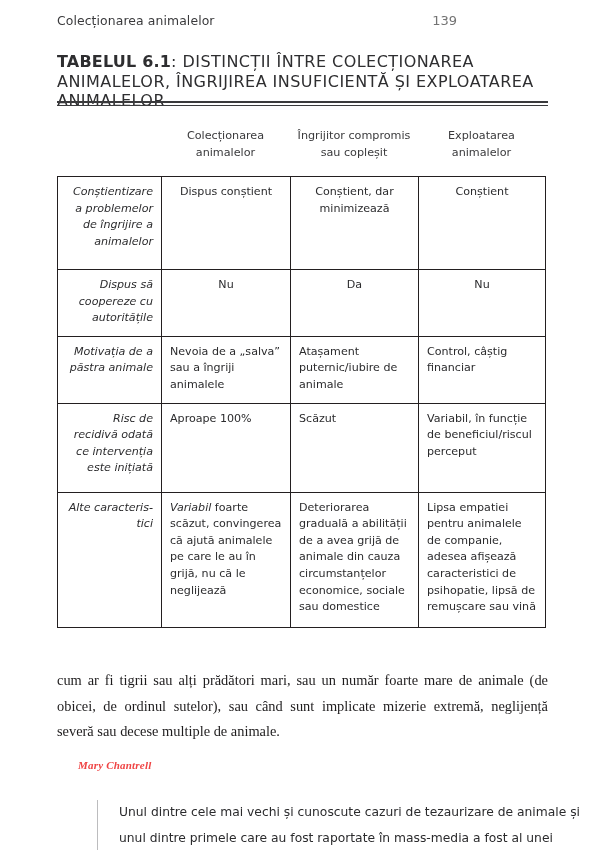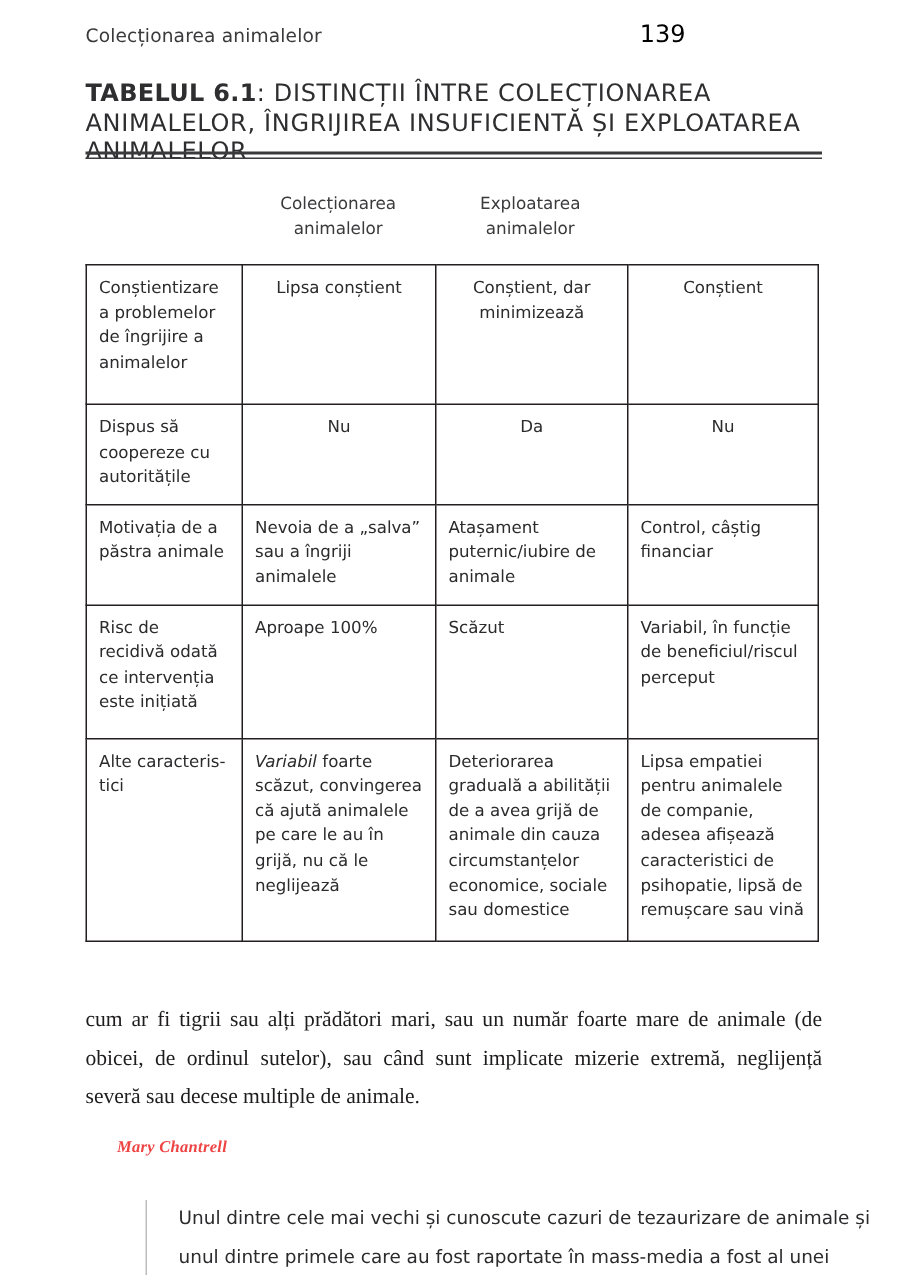--- a/index.html
+++ b/index.html
@@ -37,22 +37,22 @@
     justify-content: space-between;
   }
   .running-head-title {
     font-family: "DejaVu Sans", sans-serif;
     font-size: 12.4px;
     letter-spacing: 0.1px;
     color: #3a3a3c;
   }
   .running-head-folio {
     font-family: "DejaVu Sans", sans-serif;
-    font-size: 16px;
-    color: #000000;
+    font-size: 13px;
+    color: #737373;
   }
 
   
   .table-caption {
     position: absolute;
     left: 57px;
     width: 492px;
     top: 52px;
     font-family: "DejaVu Sans", sans-serif;
     font-size: 16px;
@@ -121,22 +121,23 @@
   .data-table td {
     border: 1.3px solid #231f20;
     font-family: "DejaVu Sans", sans-serif;
     font-size: 11.1px;
     line-height: 16.6px;
     color: #2b2b2d;
     vertical-align: top;
     padding: 7px 8px 9px 8px;
   }
   .data-table td.rowlabel {
-    text-align: left;
+    text-align: right;
     width: 104px;
+    font-style: italic;
   }
   .data-table td.val-center {
     text-align: center;
   }
   .data-table td.val-left {
     text-align: left;
   }
   .data-table col.c0 { width: 104px; }
   .data-table col.c1 { width: 129px; }
   .data-table col.c2 { width: 128px; }
@@ -202,34 +203,35 @@
   </div>
 
   <div class="caption-rule">
     <div class="thick"></div>
     <div class="thin"></div>
   </div>
 
   <div class="col-heads">
     <div class="ch spacer"></div>
     <div class="ch c1">Colecționarea animalelor</div>
+    <div class="ch c2">Îngrijitor compromis sau copleșit</div>
     <div class="ch c3">Exploatarea animalelor</div>
   </div>
 
   <table class="data-table">
     <colgroup>
       <col class="c0">
         <col class="c1">
         <col class="c2">
         <col class="c3">
     </colgroup>
     <tbody>
       <tr class="tall-a">
         <td class="rowlabel">Conștientizare a problemelor de îngrijire a animalelor</td>
-        <td class="val-center">Lipsa conștient</td>
+        <td class="val-center">Dispus conștient</td>
         <td class="val-center">Conștient, dar minimizează</td>
         <td class="val-center">Conștient</td>
       </tr>
       <tr class="tall-c">
         <td class="rowlabel">Dispus să coopereze cu autoritățile</td>
         <td class="val-center">Nu</td>
         <td class="val-center">Da</td>
         <td class="val-center">Nu</td>
       </tr>
       <tr class="tall-d">

